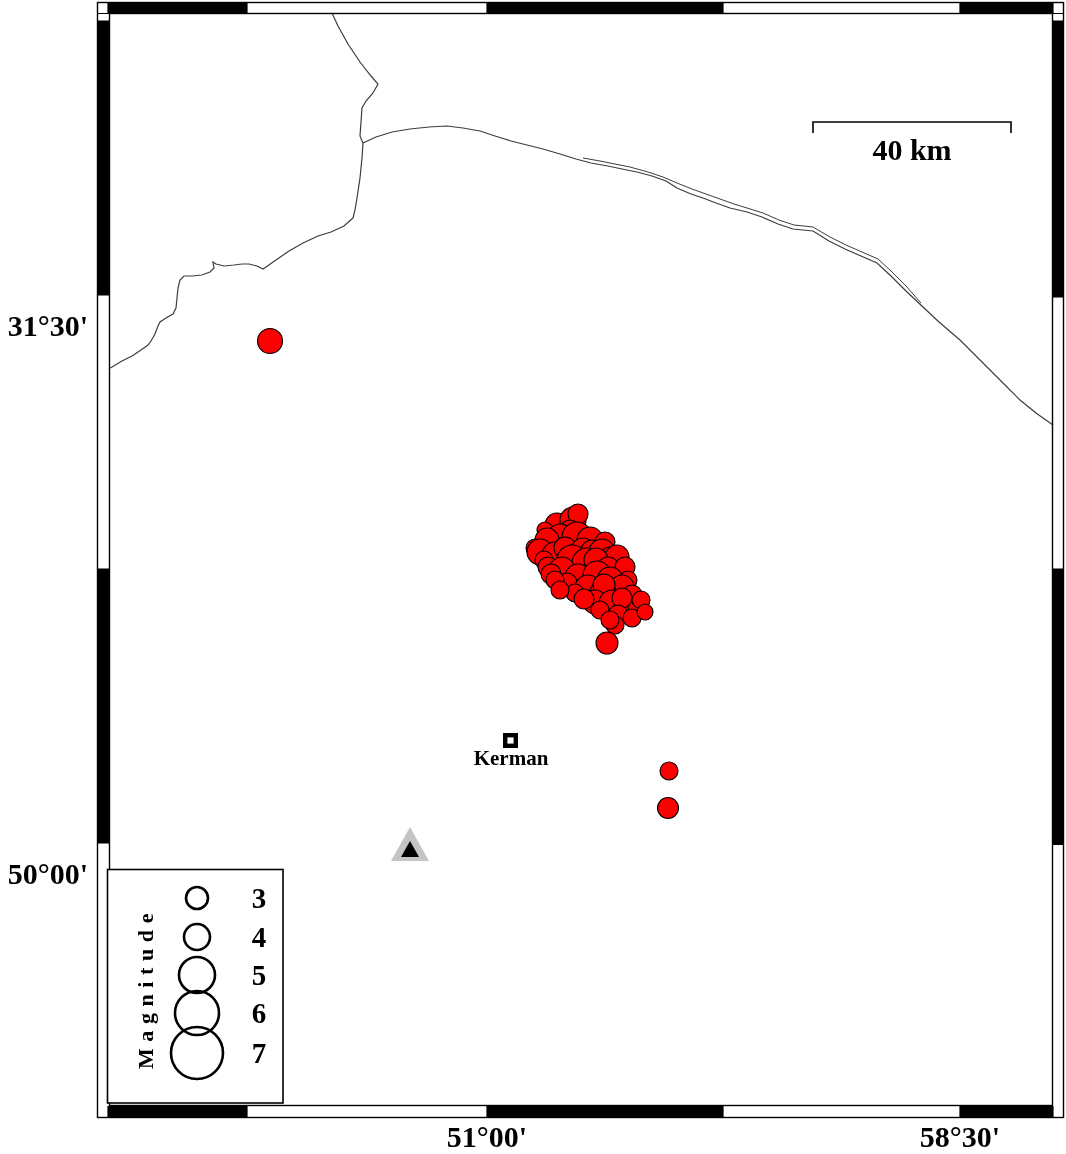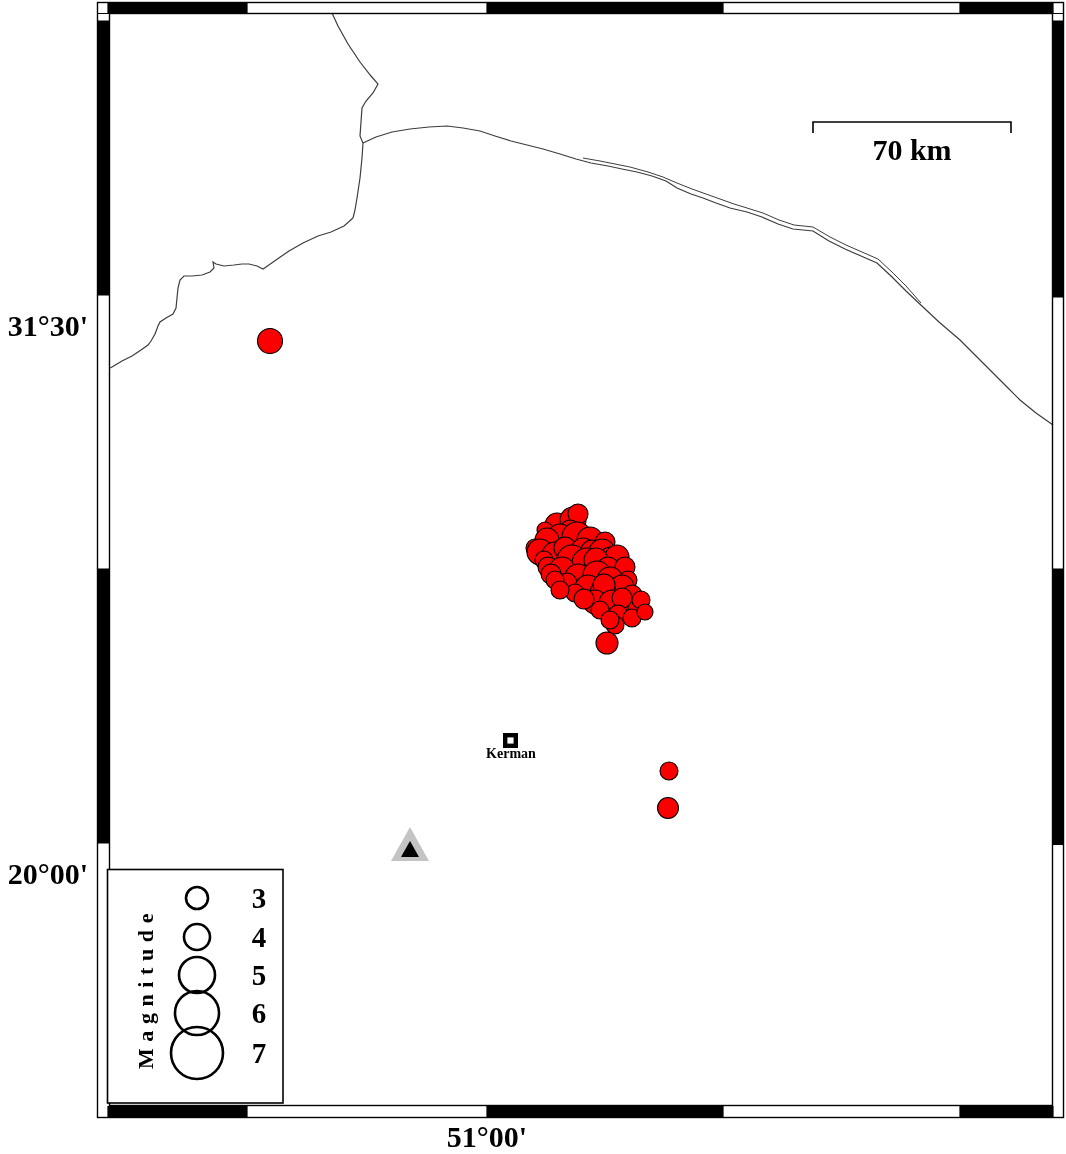--- a/index.html
+++ b/index.html
@@ -5,21 +5,21 @@
   html,body{margin:0;padding:0;background:#ffffff;}
   .stage{
     position:relative;width:1066px;height:1154px;background:#ffffff;
     font-family:"Liberation Serif", "DejaVu Serif", serif;overflow:hidden;
   }
   .stage svg{position:absolute;left:0;top:0;}
   .lbl{position:absolute;font-weight:bold;color:#000;}
   .lbl-lat{left:0;width:88px;text-align:right;font-size:30px;line-height:36px;margin-top:31px;}
   .lbl-lon{width:200px;text-align:center;font-size:30px;line-height:34px;top:1120px;}
   .lbl-scale{left:812px;top:133px;width:200px;text-align:center;font-size:30px;}
-  .lbl-city{left:441px;top:746px;width:140px;text-align:center;font-size:14px;}
+  .lbl-city{left:441px;top:746px;width:140px;text-align:center;font-size:21px;}
   .lbl-legend-num{left:238px;width:42px;text-align:center;font-size:29px;line-height:40px;}
   .lbl-legend-title{
     left:146px;top:988px;transform:translate(-50%,-50%) rotate(-90deg);
     font-size:22px;letter-spacing:0.30em;white-space:nowrap;
   }
 </style>
 </head>
 <body>
 
 <div class="stage">
@@ -135,25 +135,26 @@
           <circle cx="197" cy="898" r="11" fill="none" stroke="#000000" stroke-width="2.6"></circle>
           <circle cx="197" cy="937" r="13" fill="none" stroke="#000000" stroke-width="2.6"></circle>
           <circle cx="197" cy="975" r="18" fill="none" stroke="#000000" stroke-width="2.6"></circle>
           <circle cx="197" cy="1013" r="22" fill="none" stroke="#000000" stroke-width="2.6"></circle>
           <circle cx="197" cy="1053" r="26" fill="none" stroke="#000000" stroke-width="2.6"></circle>
         </g>
     </g>
   </svg>
 
   <div class="lbl lbl-lat" style="top:277px">31°30'</div>
-  <div class="lbl lbl-lat" style="top:825px">20°00'</div>
+  <div class="lbl lbl-lat" style="top:825px">50°00'</div>
 
   <div class="lbl lbl-lon" style="left:387px">51°00'</div>
+  <div class="lbl lbl-lon" style="left:860px">58°30'</div>
 
-  <div class="lbl lbl-scale">70 km</div>
+  <div class="lbl lbl-scale">40 km</div>
 
   <div class="lbl lbl-city">Kerman</div>
 
   <div class="lbl lbl-legend-title">Magnitude</div>
 
   <div class="lbl lbl-legend-num" style="top:878px">3</div>
   <div class="lbl lbl-legend-num" style="top:917px">4</div>
   <div class="lbl lbl-legend-num" style="top:955px">5</div>
   <div class="lbl lbl-legend-num" style="top:993px">6</div>
   <div class="lbl lbl-legend-num" style="top:1033px">7</div>

